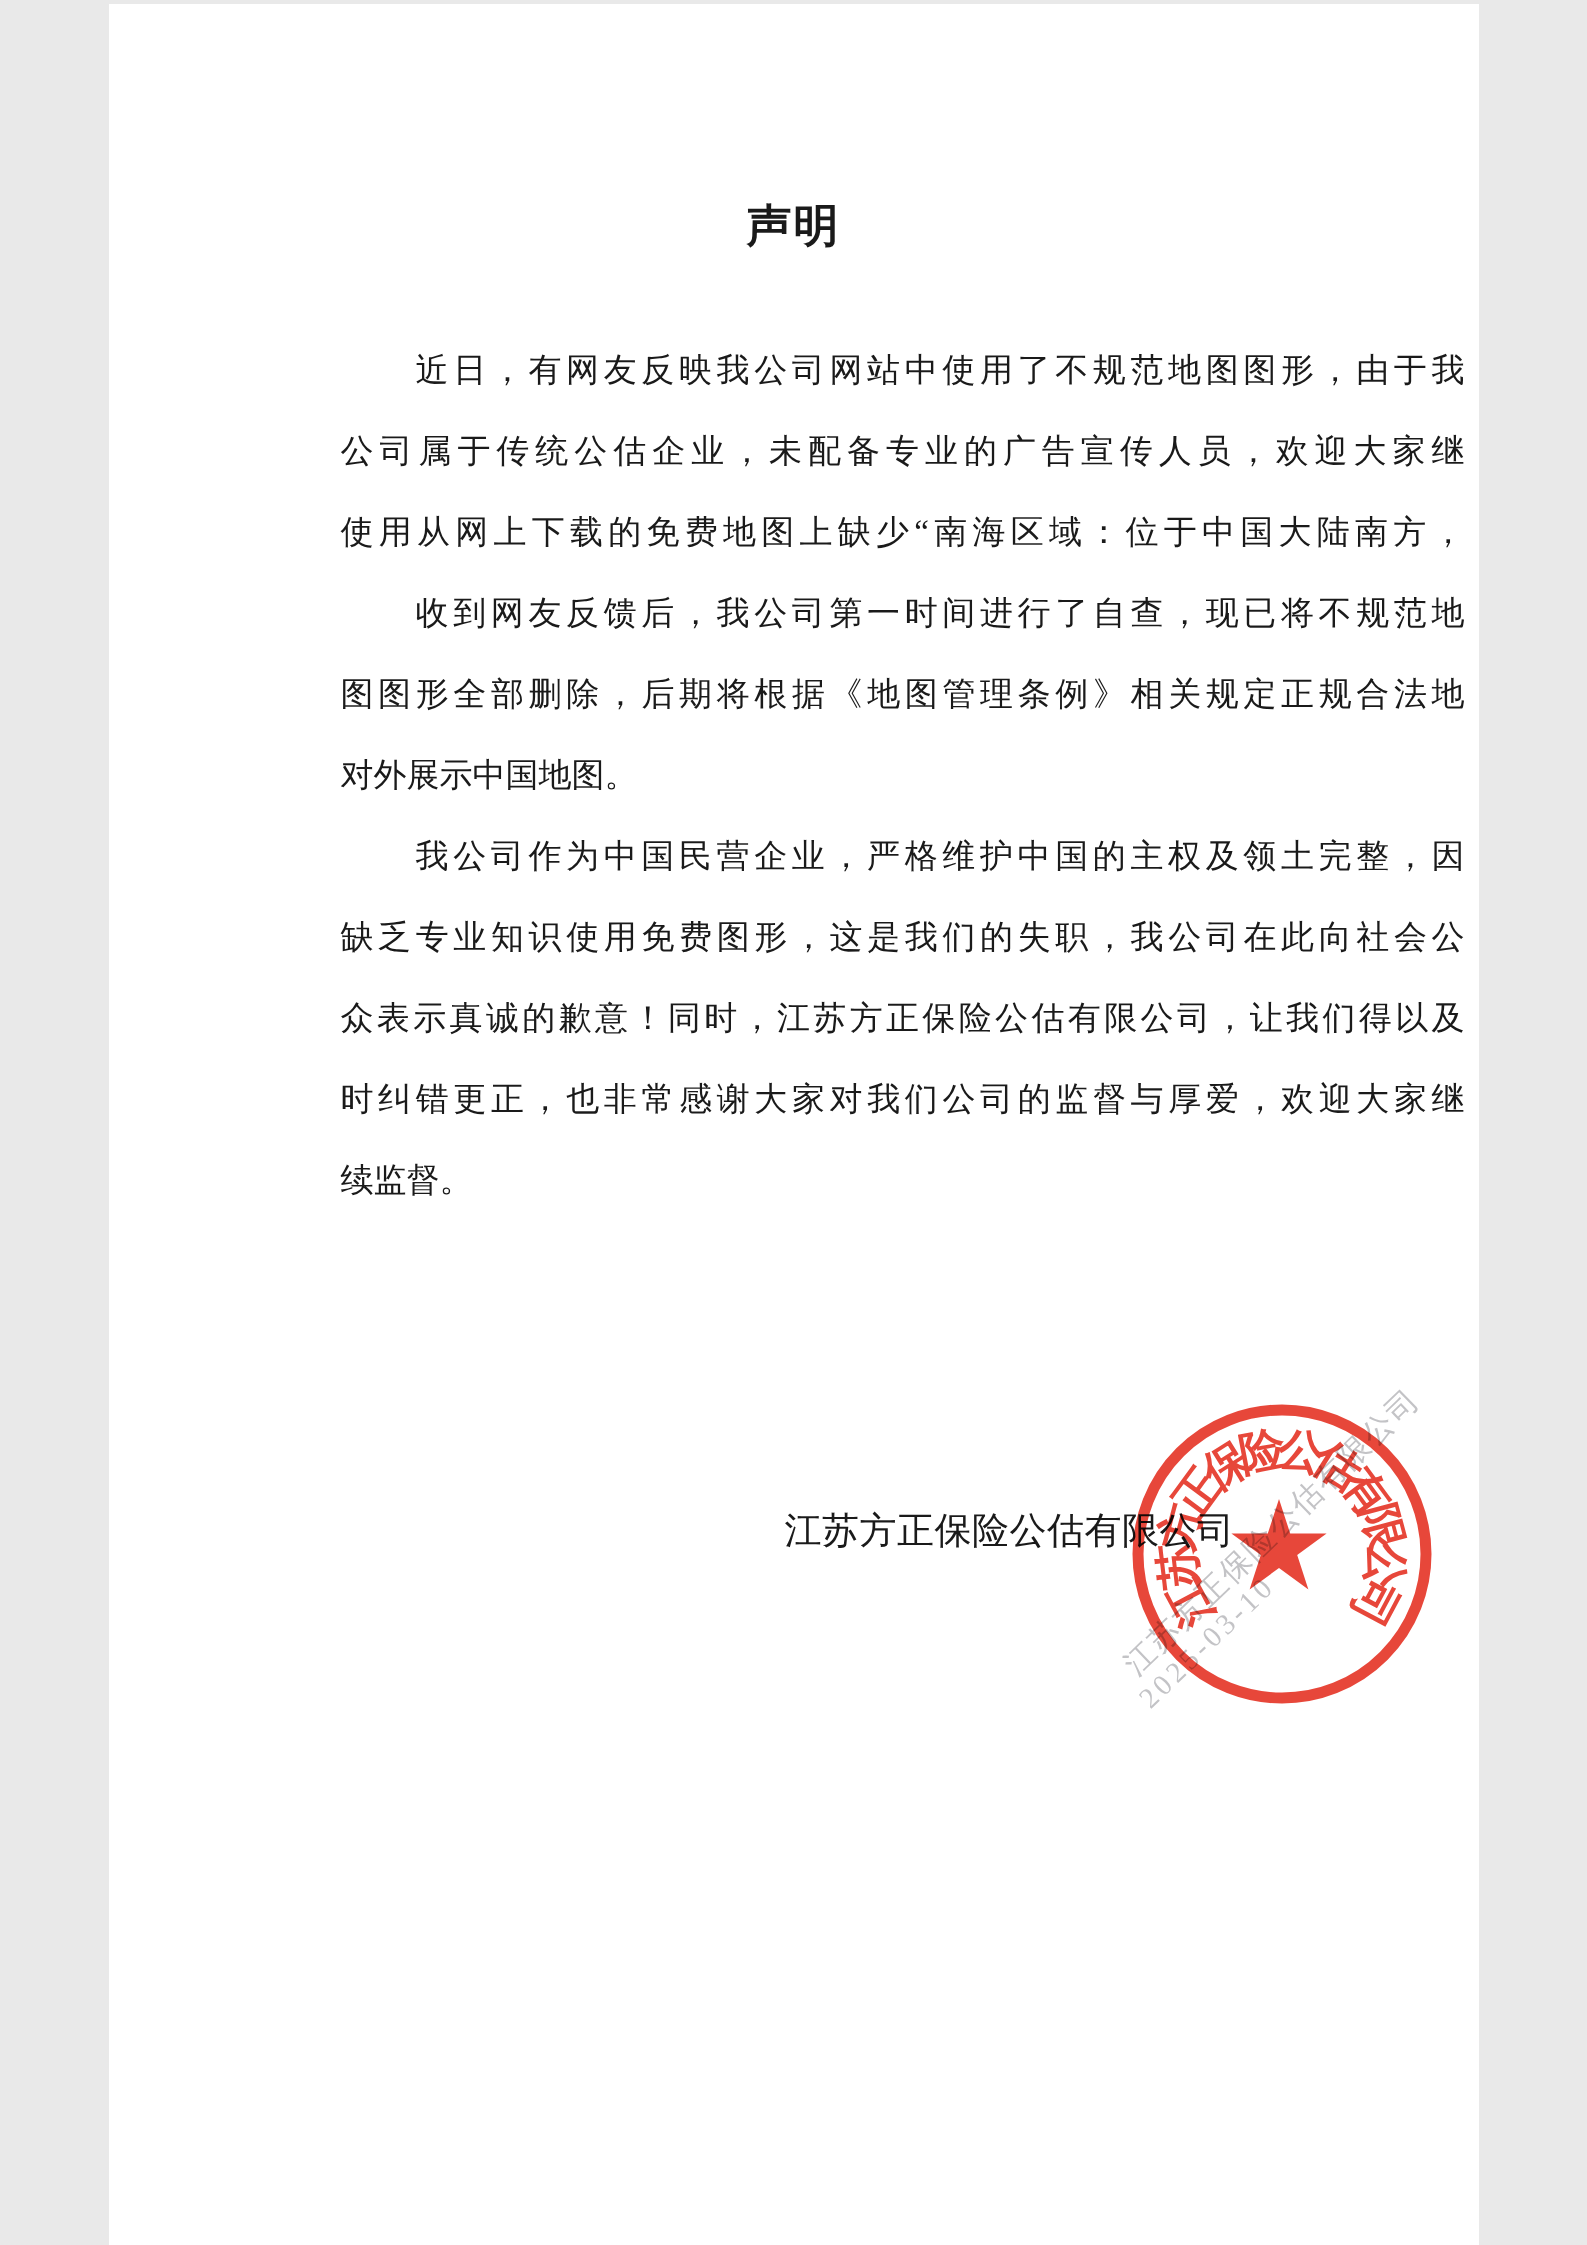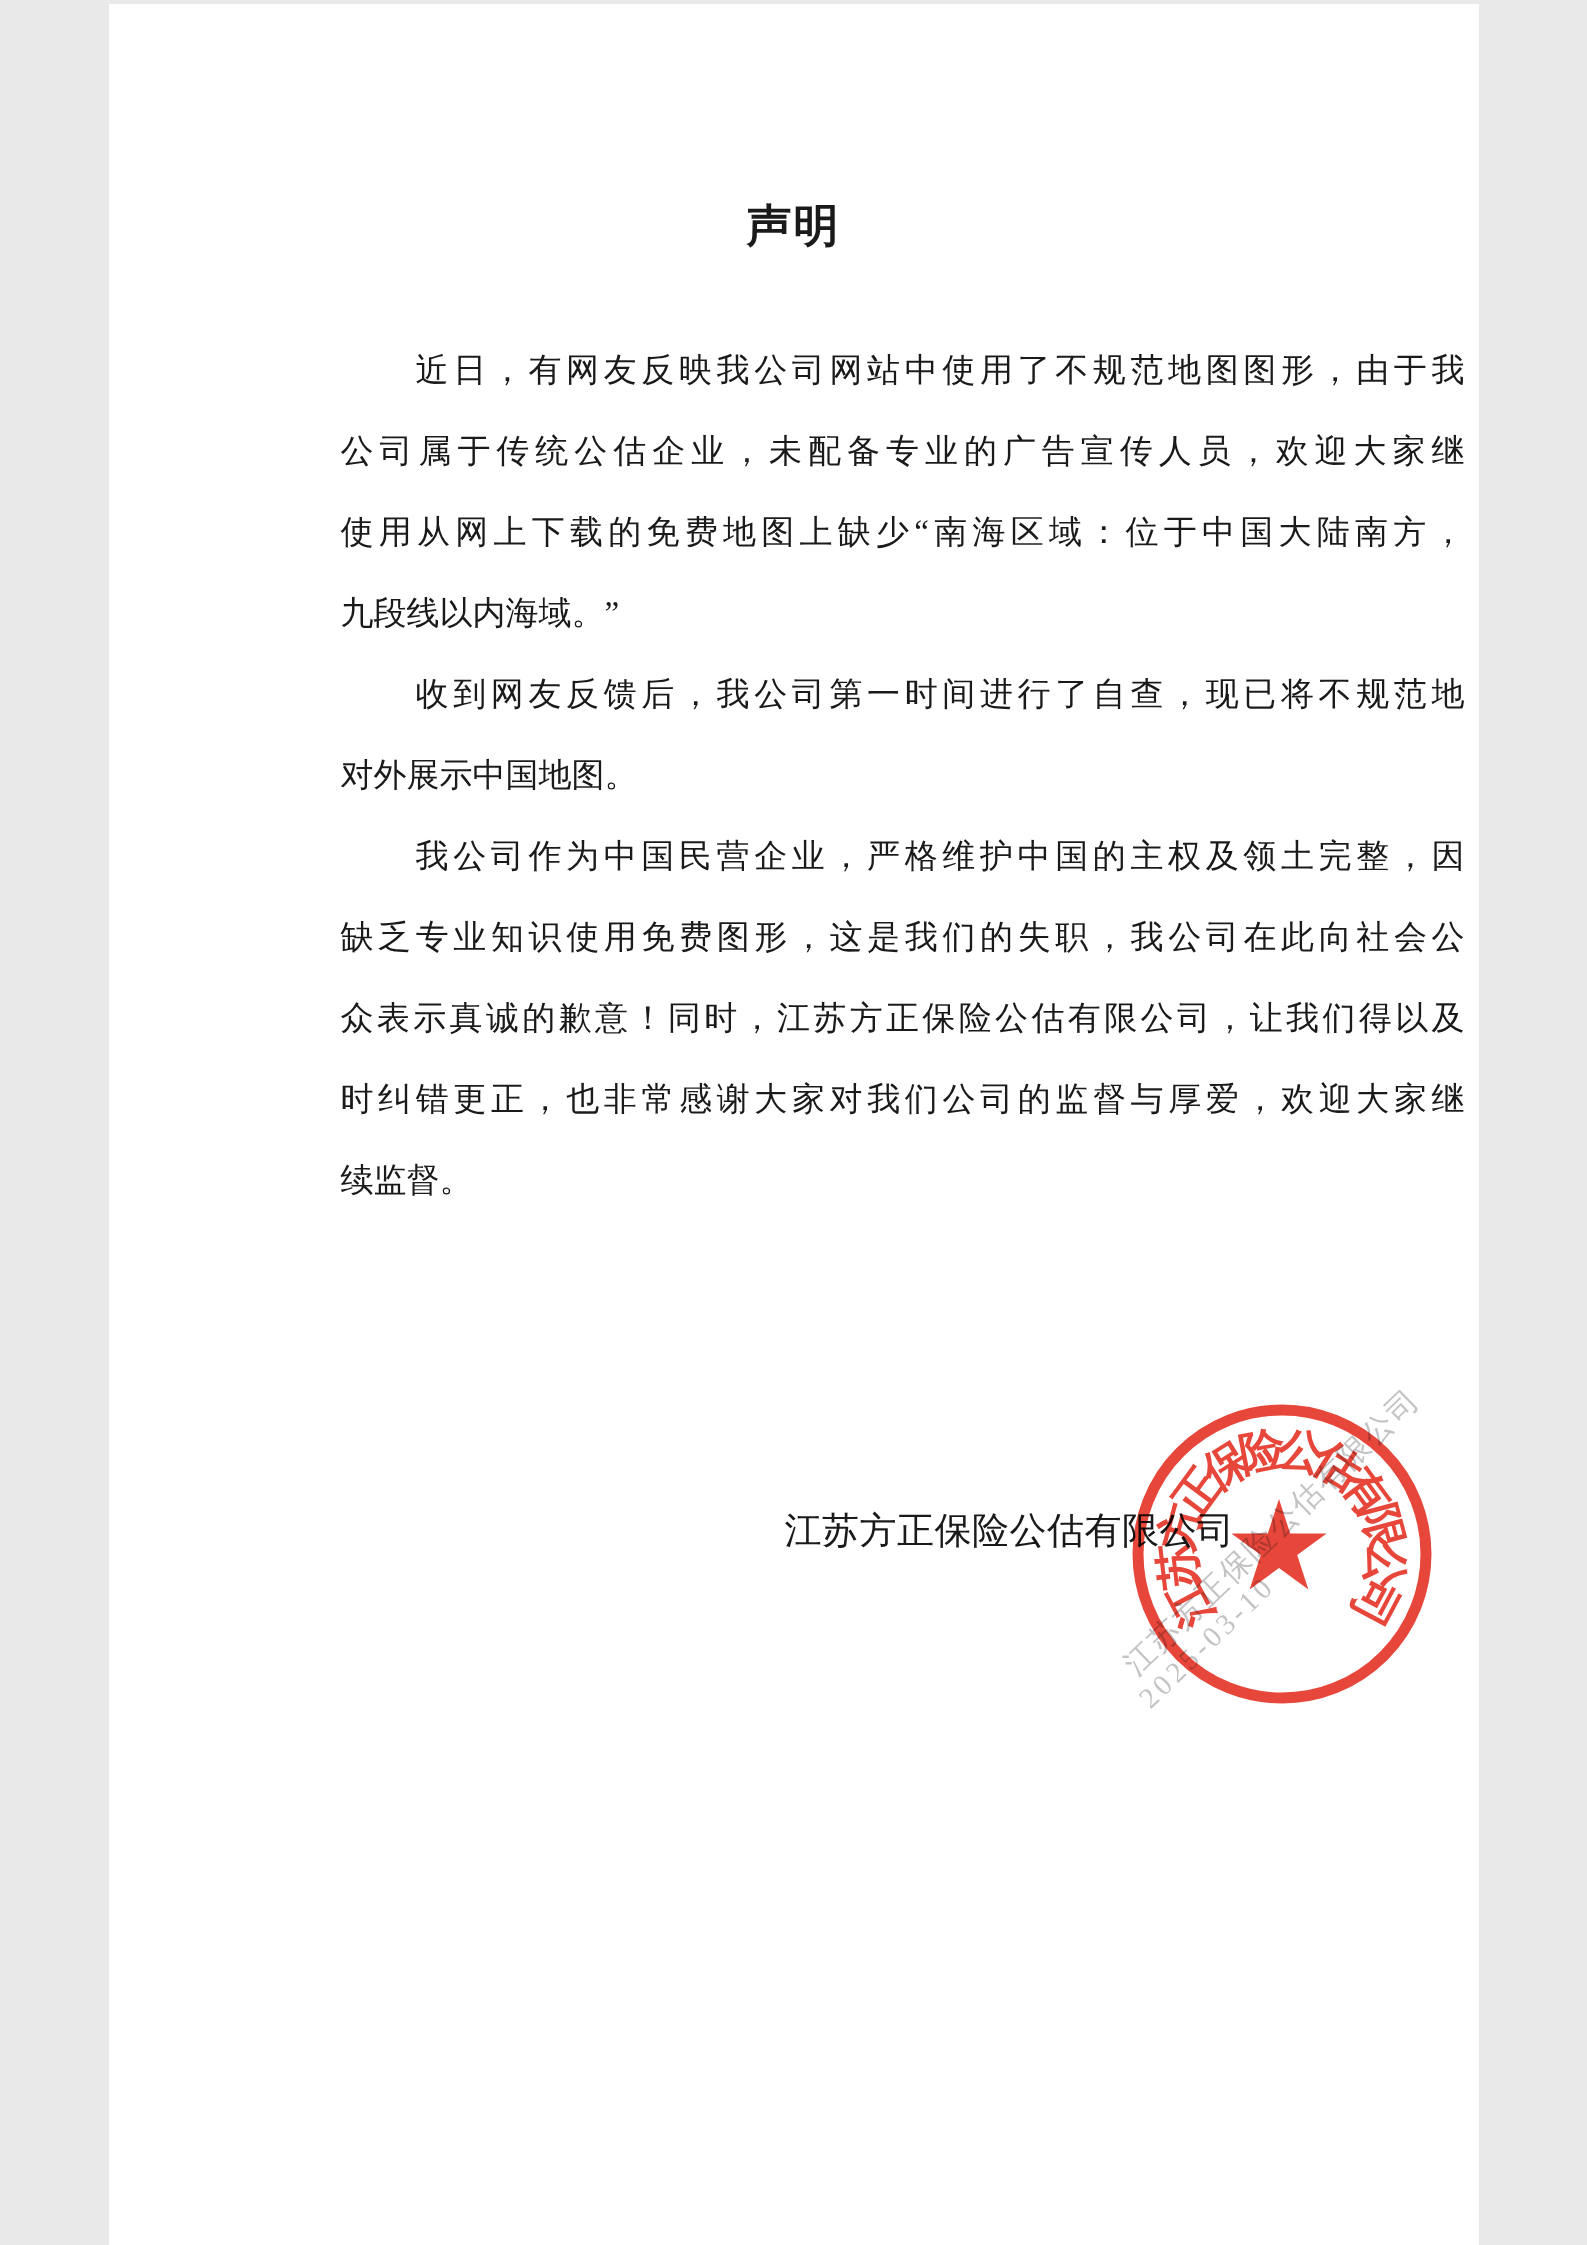--- a/index.html
+++ b/index.html
@@ -87,22 +87,22 @@
 <body>
 
 <div class="page">
 
   <h1 class="title">声明</h1>
 
   <div class="body-text" id="body-text">
       <div class="line j ind">近日，有网友反映我公司网站中使用了不规范地图图形，由于我</div>
       <div class="line j">公司属于传统公估企业，未配备专业的广告宣传人员，欢迎大家继</div>
       <div class="line j">使用从网上下载的免费地图上缺少“南海区域：位于中国大陆南方，</div>
-      <div class="line">九段线以内海域。”</div>
       <div class="line j ind">收到网友反馈后，我公司第一时间进行了自查，现已将不规范地</div>
+      <div class="line j">图图形全部删除，后期将根据《地图管理条例》相关规定正规合法地</div>
       <div class="line">对外展示中国地图。</div>
       <div class="line j ind">我公司作为中国民营企业，严格维护中国的主权及领土完整，因</div>
       <div class="line j">缺乏专业知识使用免费图形，这是我们的失职，我公司在此向社会公</div>
       <div class="line j">众表示真诚的歉意！同时，江苏方正保险公估有限公司，让我们得以及</div>
       <div class="line j">时纠错更正，也非常感谢大家对我们公司的监督与厚爱，欢迎大家继</div>
       <div class="line">续监督。</div>
     </div>
 
   <div class="wm wm1">江苏方正保险公估有限公司</div>
 

